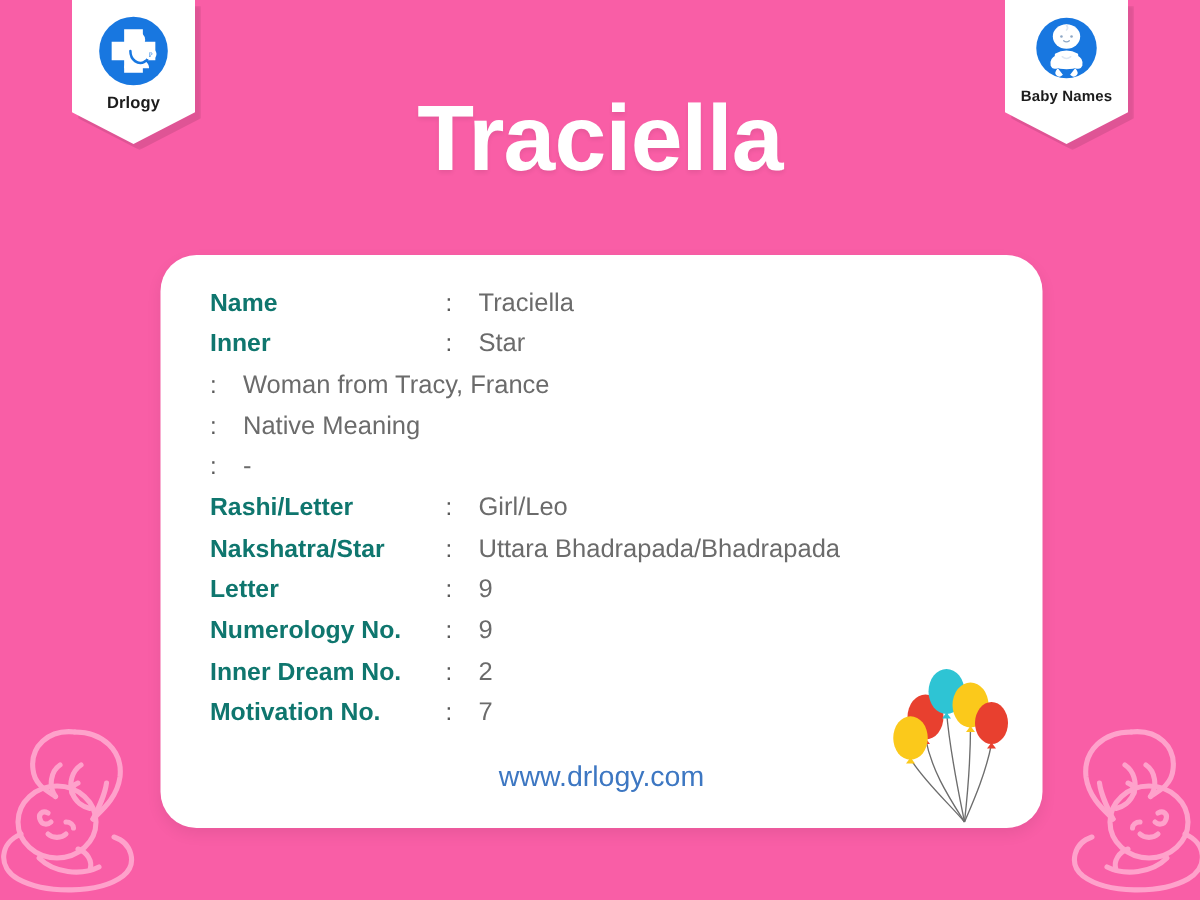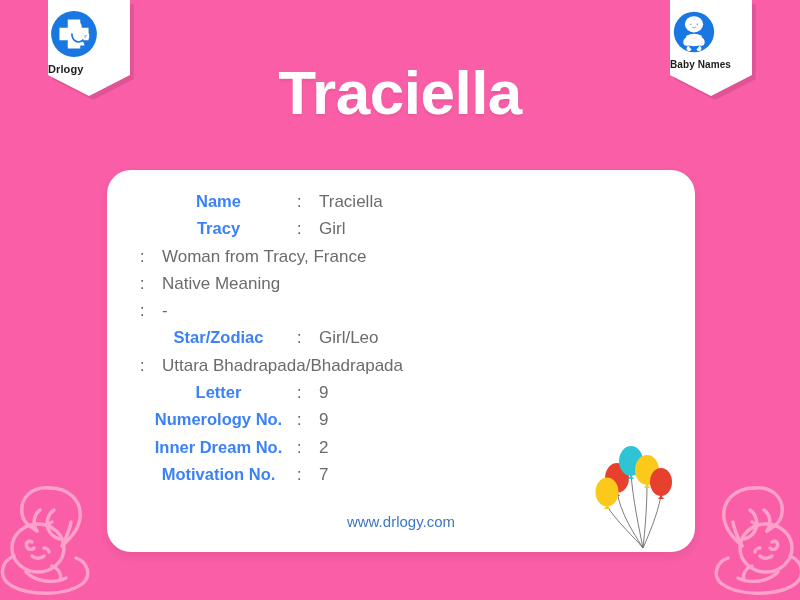--- a/index.html
+++ b/index.html
@@ -26,21 +26,21 @@
     position:absolute; top:4px; left:4px; width:82px; height:96px;
     background:rgba(0,0,0,.10);
     -webkit-clip-path:polygon(0 0,100% 0,100% 78%,50% 100%,0 78%);
     clip-path:polygon(0 0,100% 0,100% 78%,50% 100%,0 78%);
     filter:blur(1px);
   }
   .banner-body{
     position:relative; width:82px; height:96px; background:#ffffff;
     -webkit-clip-path:polygon(0 0,100% 0,100% 78%,50% 100%,0 78%);
     clip-path:polygon(0 0,100% 0,100% 78%,50% 100%,0 78%);
-    display:flex; flex-direction:column; align-items:flex-start;
+    display:flex; flex-direction:column; align-items:center;
     padding-top:8px;
   }
   .banner-icon { width:52px; height:52px; display:block; }
   .banner-label{
     margin-top:3px; font-size:11px; font-weight:bold; color:#1c1c1c;
     letter-spacing:.1px; white-space:nowrap;
   }
   .banner.right .banner-label { font-size:10px; }
   .banner.right .banner-icon { width:48px; height:48px; }
 
@@ -59,34 +59,33 @@
     width:588px; height:382px;
     background:#ffffff; border-radius:24px;
     box-shadow:0 4px 10px rgba(0,0,0,.07);
     overflow:hidden;
   }
   .rows{ position:absolute; left:33px; top:22px; }
   .row{
     display:flex; align-items:baseline; height:27.3px;
   }
   .row-label{
-    width:157px; font-size:16.5px; font-weight:bold; color:#3b82f6;
+    width:157px; font-size:16.5px; font-weight:bold; color:#0f766e;
     white-space:nowrap;
-    text-align:center;
   }
   .row-colon{
     width:22px; font-size:16px; color:#5a5a5a;
   }
   .row-value{
     font-size:17px; color:#6b6b6b; white-space:nowrap;
   }
 
   .card-url{
     position:absolute; left:0; right:0; bottom:22px;
-    text-align:center; font-size:15px; color:#3d77c2;
+    text-align:center; font-size:19px; color:#3d77c2;
     font-weight:500;
   }
   .balloons{
     position:absolute; right:8px; bottom:-4px; width:92px; height:112px;
   }
 </style>
 </head>
 <body>
 
 <svg class="corner-art left" viewBox="0 0 120 130">
@@ -169,47 +168,48 @@
 
   <div class="rows">
 
     <div class="row">
       <span class="row-label">Name</span>
       <span class="row-colon">:</span>
       <span class="row-value">Traciella</span>
     </div>
 
     <div class="row">
-      <span class="row-label">Tracy</span>
-      <span class="row-colon">:</span>
-      <span class="row-value">Girl</span>
+      <span class="row-label">Inner</span>
+      <span class="row-colon">:</span>
+      <span class="row-value">Star</span>
     </div>
 
     <div class="row">
       <span class="row-colon">:</span>
       <span class="row-value">Woman from Tracy, France</span>
     </div>
 
     <div class="row">
       <span class="row-colon">:</span>
       <span class="row-value">Native Meaning</span>
     </div>
 
     <div class="row">
       <span class="row-colon">:</span>
       <span class="row-value">-</span>
     </div>
 
     <div class="row">
-      <span class="row-label">Star/Zodiac</span>
+      <span class="row-label">Rashi/Letter</span>
       <span class="row-colon">:</span>
       <span class="row-value">Girl/Leo</span>
     </div>
 
     <div class="row">
+      <span class="row-label">Nakshatra/Star</span>
       <span class="row-colon">:</span>
       <span class="row-value">Uttara Bhadrapada/Bhadrapada</span>
     </div>
 
     <div class="row">
       <span class="row-label">Letter</span>
       <span class="row-colon">:</span>
       <span class="row-value">9</span>
     </div>
 

